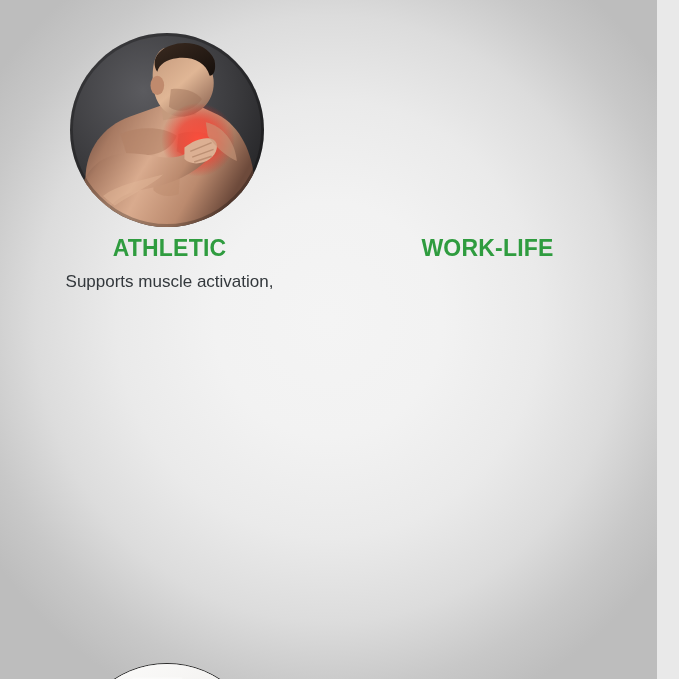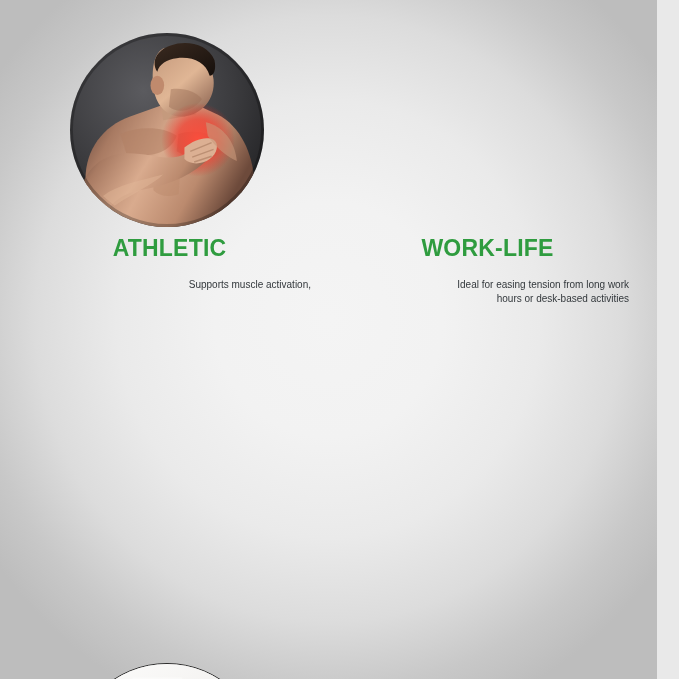--- a/index.html
+++ b/index.html
@@ -65,26 +65,25 @@
     color: #2f9c3f;
     font-size: 23px;
     font-weight: bold;
     letter-spacing: 0.2px;
     line-height: 1.12;
     margin: 0 0 7px 0;
     text-transform: uppercase;
   }
   .subline {
     color: #33383c;
-    font-size: 10px;
+    font-size: 17px;
     font-weight: normal;
     line-height: 1.38;
-    margin: 16px;
+    margin: 8px;
     padding: 0 12px;
-    text-align: right;
   }
 </style>
 </head>
 <body>
 
 <div id="page">
 
   <div class="cell cell-tl">
 
     <div class="photo photo-tl">
@@ -169,24 +168,20 @@
       </div>
     </div>
   </div>
 
   <div class="cell cell-tr">
 
     <div class="caption">
       <div class="headline">
         <span>WORK-LIFE</span><br>
       </div>
-      <div class="subline">
-        <span>Ideal for easing tension from long work</span><br>
-        <span>hours or desk-based activities</span>
-      </div>
     </div>
   </div>
 
   <div class="cell cell-bl">
 
     <div class="photo photo-bl">
       <svg viewBox="0 0 200 200" preserveAspectRatio="xMidYMid slice">
         <defs>
           <linearGradient id="bgC" x1="0.2" y1="0" x2="0.9" y2="1">
             <stop offset="0%" stop-color="#fbfbfa"></stop>

